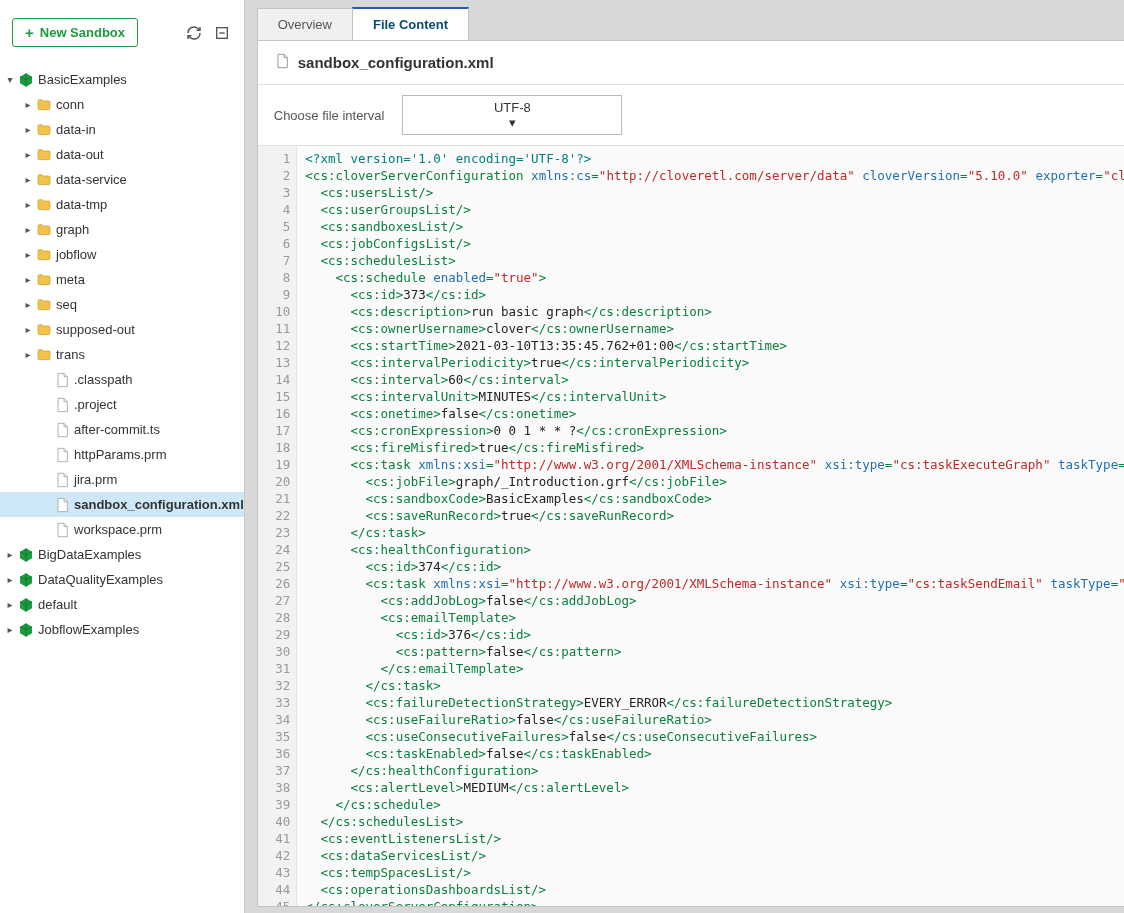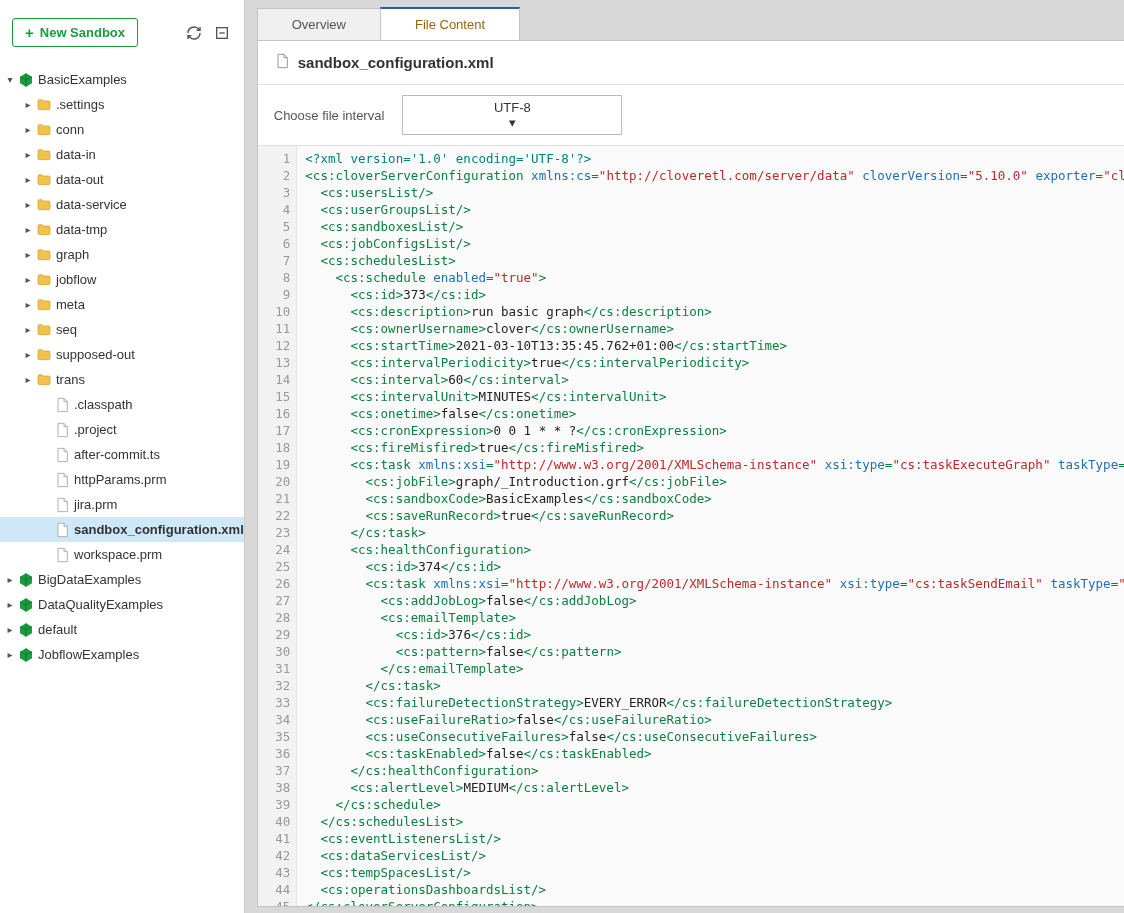--- a/index.html
+++ b/index.html
@@ -100,33 +100,33 @@
   flex-direction: column;
   background: #d8d8d8;
   padding: 6px 6px 6px 12px;
 }
 .tabs {
   display: flex;
   align-items: flex-end;
   height: 34px;
 }
 .tab {
-  padding: 8px 34px;
+  padding: 8px 20px;
   border: 1px solid #c3c3c3;
   border-bottom: none;
   background: #f0f0f0;
   color: #555;
   font-size: 13px;
   cursor: pointer;
   margin-right: -1px;
 }
 .tab.active {
   background: #fff;
-  color: #a16207;
-  font-weight: 400;
+  color: #0c4a6e;
+  font-weight: 700;
   border-top: 2px solid #2a59b5;
 }
 .file-card {
   flex: 1;
   background: #fff;
   border: 1px solid #c3c3c3;
   display: flex;
   flex-direction: column;
   overflow: hidden;
 }
@@ -221,29 +221,20 @@
   <div class="tree" id="tree">
       <div class="tree-row ind-0">
         <span class="caret down"></span>
         <span class="tree-icon">
           <svg class="svg-ic" viewBox="0 0 24 24" fill="#1a9c3f">
             <path d="M12 2l9 5v10l-9 5-9-5V7l9-5z"></path>
             <path d="M12 2v20M3 7l9 5 9-5" stroke="#0d6b29" stroke-width="1" fill="none"></path>
           </svg>
         </span>
         <span class="tree-label">BasicExamples</span>
-      </div>
-      <div class="tree-row ind-1">
-        <span class="caret right"></span>
-        <span class="tree-icon">
-          <svg class="svg-ic" viewBox="0 0 24 24" fill="#f3c24a" stroke="#c79a2b" stroke-width="1">
-            <path d="M3 6a2 2 0 0 1 2-2h4l2 2h8a2 2 0 0 1 2 2v9a2 2 0 0 1-2 2H5a2 2 0 0 1-2-2V6z"></path>
-          </svg>
-        </span>
-        <span class="tree-label">.settings</span>
       </div>
       <div class="tree-row ind-1">
         <span class="caret right"></span>
         <span class="tree-icon">
           <svg class="svg-ic" viewBox="0 0 24 24" fill="#f3c24a" stroke="#c79a2b" stroke-width="1">
             <path d="M3 6a2 2 0 0 1 2-2h4l2 2h8a2 2 0 0 1 2 2v9a2 2 0 0 1-2 2H5a2 2 0 0 1-2-2V6z"></path>
           </svg>
         </span>
         <span class="tree-label">conn</span>
       </div>

